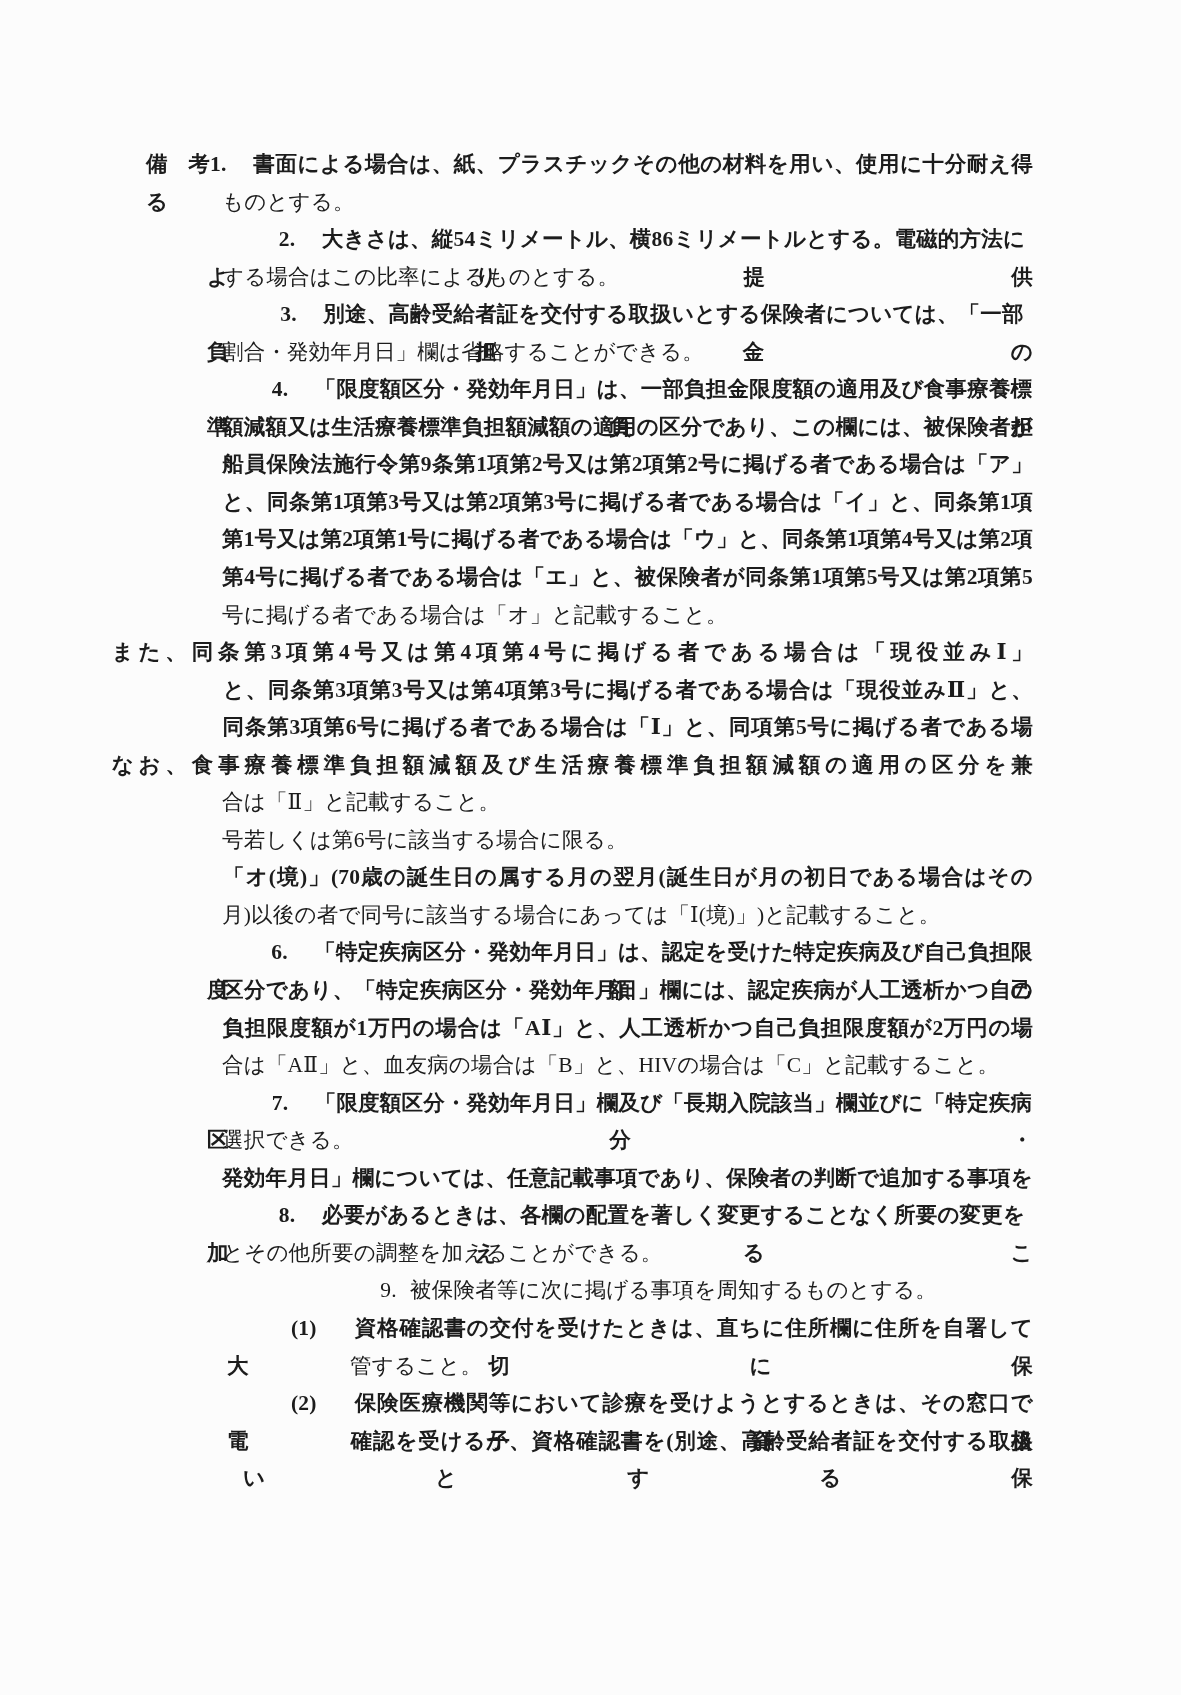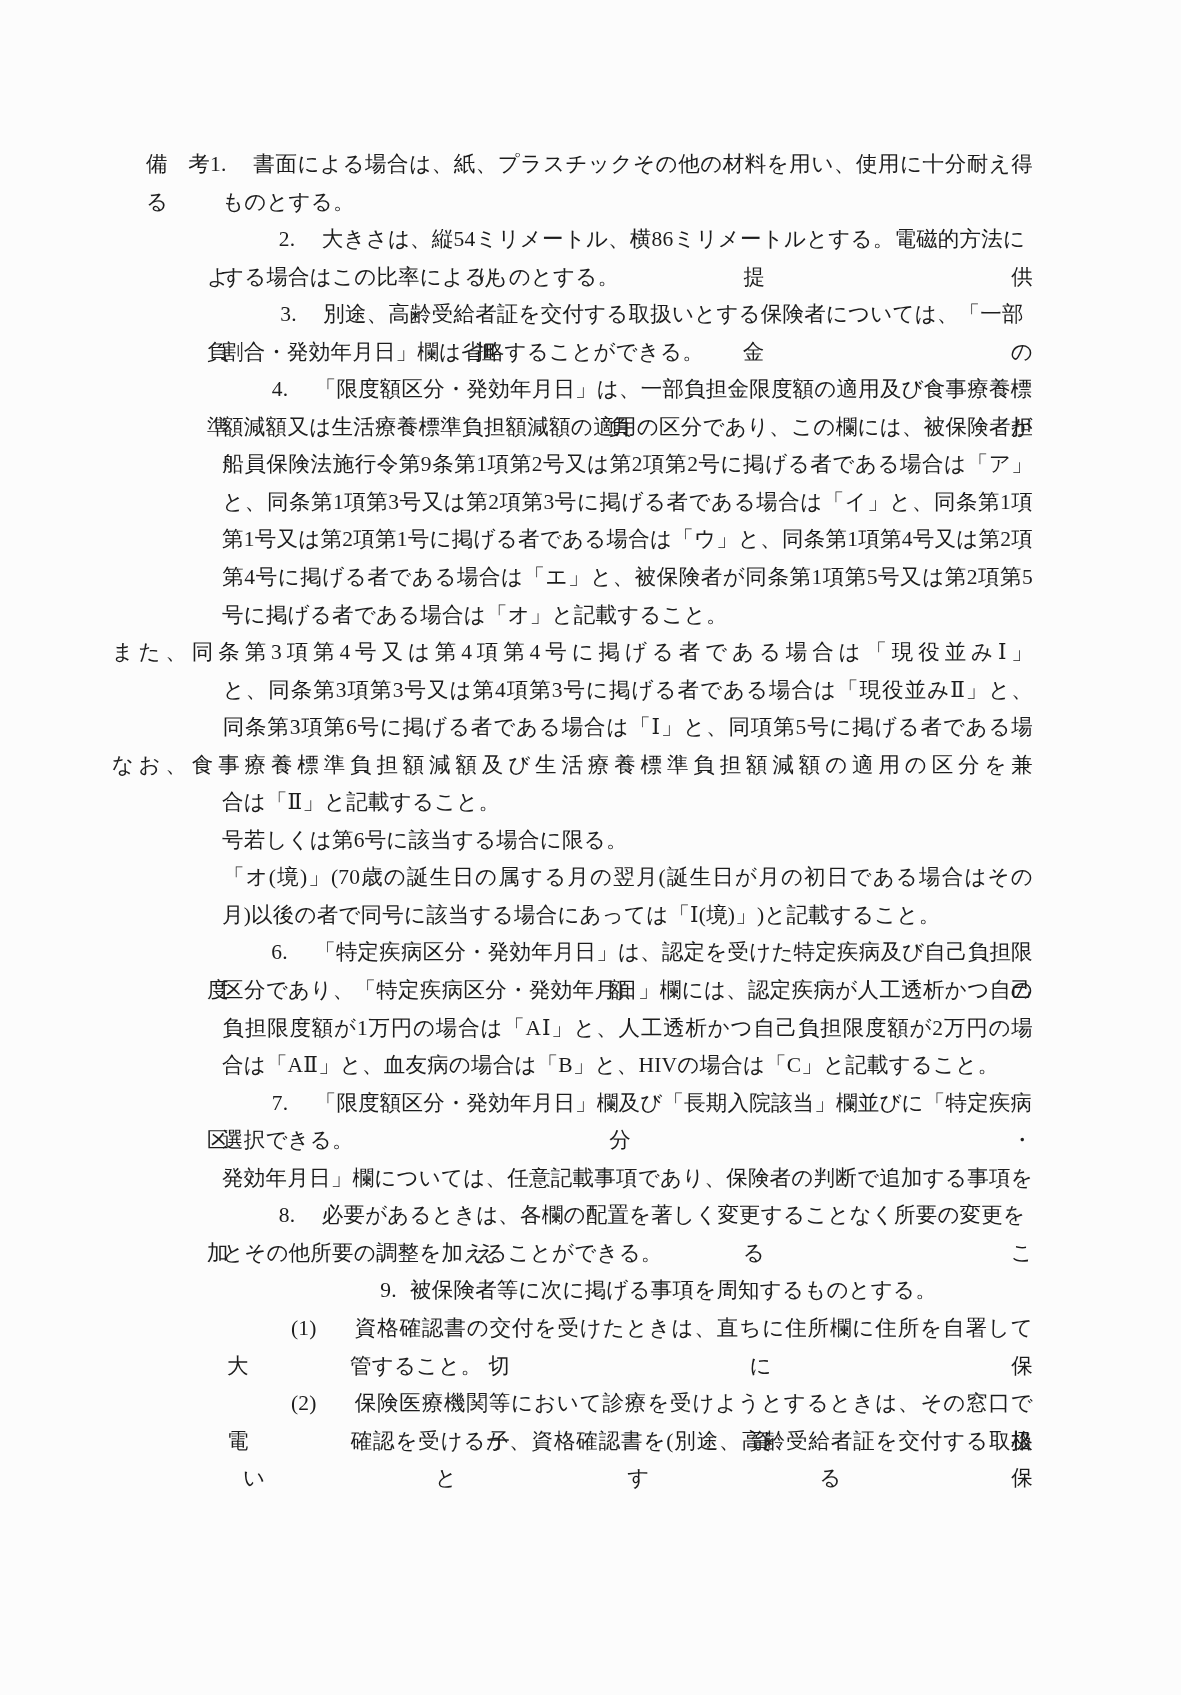--- a/index.html
+++ b/index.html
@@ -22,20 +22,21 @@
     display: block;
     line-height: 37.55px;
     height: 37.55px;
     white-space: nowrap;
   }
   
   .line.j {
     white-space: normal;
     text-align: justify;
     text-align-last: justify;
+    font-weight: bold;
   }
   .line.label-first { padding-left: 146px; }
   .line.first      { padding-left: 207px; text-align: center; }
   .line.cont       { padding-left: 115px; }
   .line.para       { }
   .line.sub-first  { padding-left: 227px; }
   .line.sub-cont   { padding-left: 243px; }
   .lbl    { display: inline-block; width: 64px; }
   .marker { display: inline-block; width: 43px; }
   .sub-first .marker { width: 63px; }

